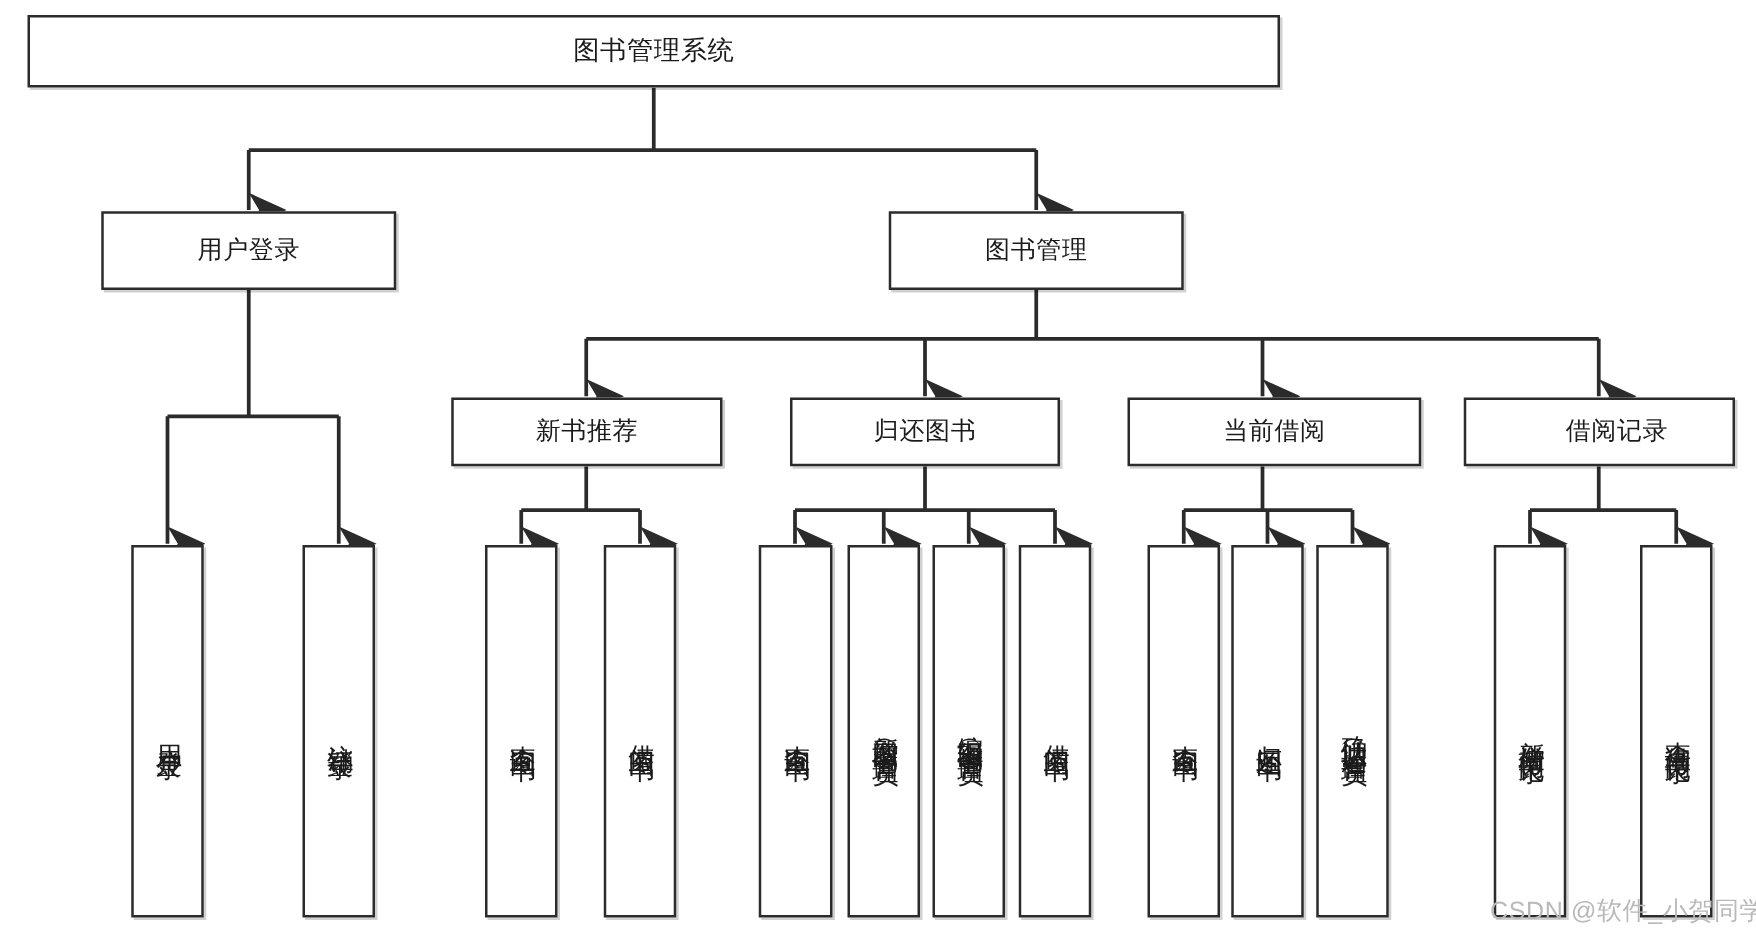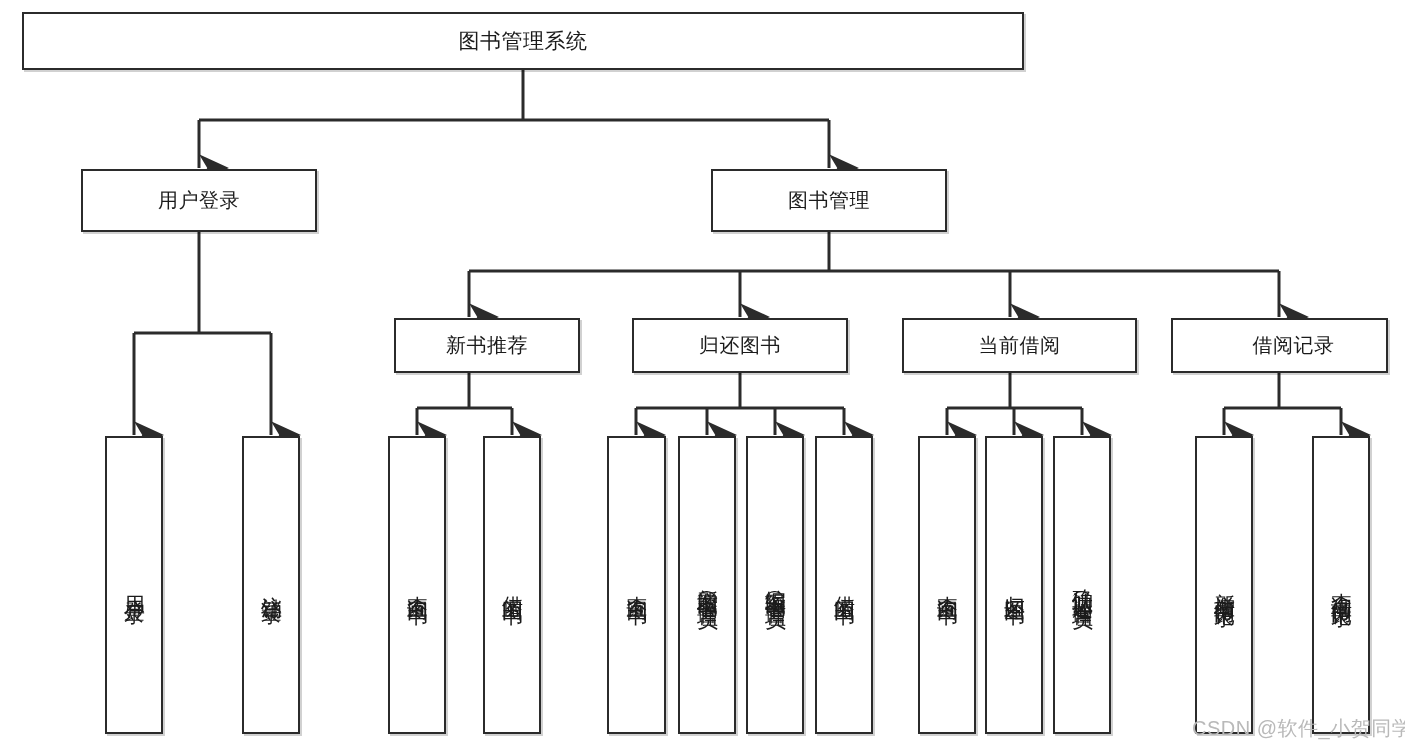--- a/index.html
+++ b/index.html
@@ -109,21 +109,21 @@
   <div id="nodes-layer">
       <div class="node root" style="left: 22px; top: 12px; width: 1002px; height: 58px; border-color: rgb(43, 43, 43); align-items: center;">
         <span class="node-label" style="color: rgb(27, 27, 27);">图书管理系统</span>
       </div>
       <div class="node level-2" style="left: 81px; top: 169px; width: 236px; height: 63px; border-color: rgb(43, 43, 43);">
         <span class="node-label" style="color: rgb(27, 27, 27);">用户登录</span>
       </div>
       <div class="node level-2" style="left: 711px; top: 169px; width: 236px; height: 63px; border-color: rgb(43, 43, 43);">
         <span class="node-label" style="color: rgb(27, 27, 27);">图书管理</span>
       </div>
-      <div class="node level-3" style="left: 361px; top: 318px; width: 186px; height: 55px; border-color: rgb(43, 43, 43); margin-left: 33px;">
+      <div class="node level-3" style="left: 361px; top: 318px; width: 217px; height: 55px; border-color: rgb(43, 43, 43);">
         <span class="node-label" style="color: rgb(27, 27, 27);">新书推荐</span>
       </div>
       <div class="node level-3" style="left: 632px; top: 318px; width: 216px; height: 55px; border-color: rgb(43, 43, 43);">
         <span class="node-label" style="color: rgb(27, 27, 27);">归还图书</span>
       </div>
       <div class="node level-3" style="left: 902px; top: 318px; width: 235px; height: 55px; border-color: rgb(43, 43, 43);">
         <span class="node-label" style="color: rgb(27, 27, 27);">当前借阅</span>
       </div>
       <div class="node level-3" style="left: 1171px; top: 318px; width: 217px; height: 55px; border-color: rgb(43, 43, 43);">
         <span class="node-label" style="color: rgb(27, 27, 27); margin-left: 28px;">借阅记录</span>

